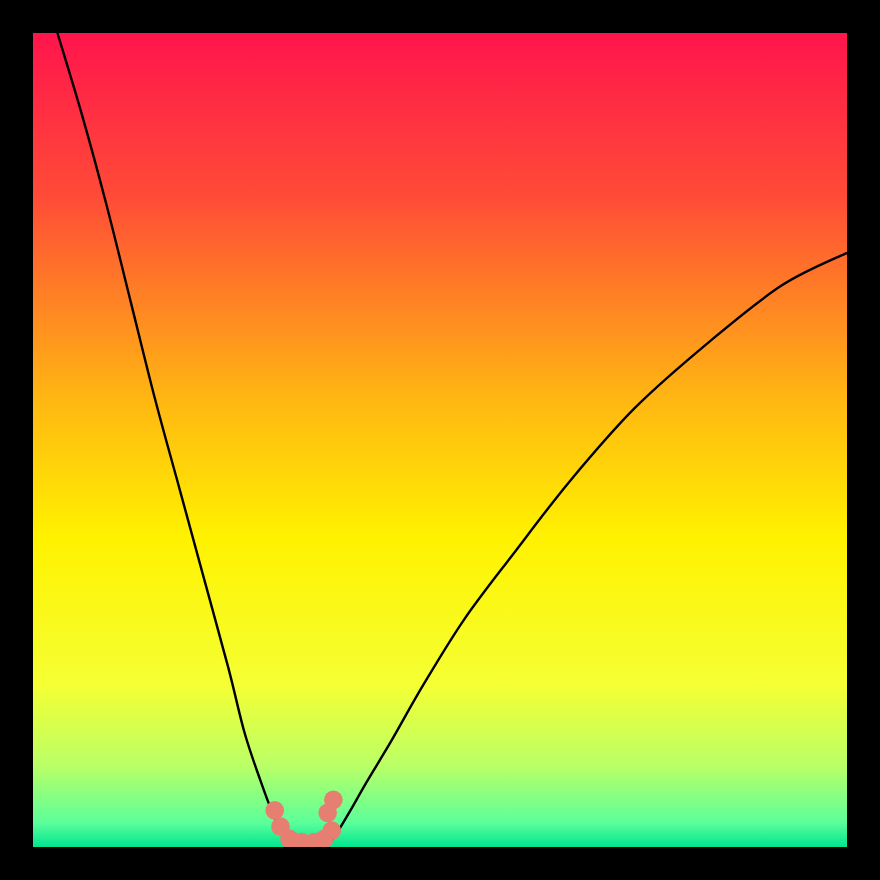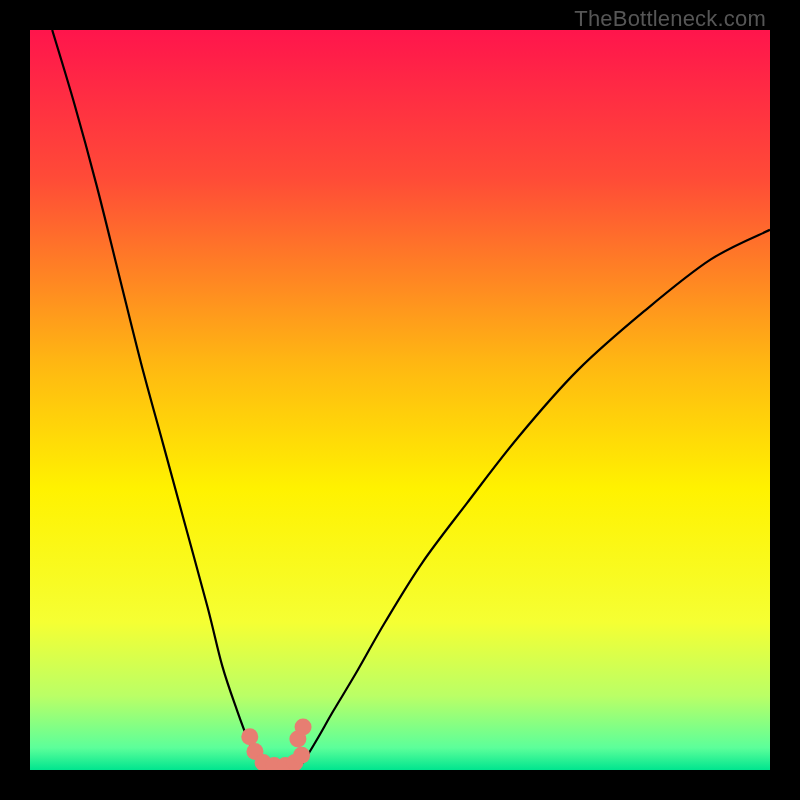--- a/index.html
+++ b/index.html
@@ -49,21 +49,20 @@
     top: 0;
     width: 100%;
     height: 100%;
   }
 </style>
 </head>
 <body>
 
 <div class="frame">
 
-  <div class="watermark">TheBottleneck.com</div>
 
   <div class="plot">
 
     <svg class="gradient" viewBox="0 0 740 740" preserveAspectRatio="none">
       <defs>
         <linearGradient id="bg" x1="0" y1="0" x2="0" y2="1">
             <stop offset="0%" stop-color="#ff154c"></stop>
             <stop offset="20%" stop-color="#ff4b37"></stop>
             <stop offset="45%" stop-color="#ffb712"></stop>
             <stop offset="62%" stop-color="#fff200"></stop>

